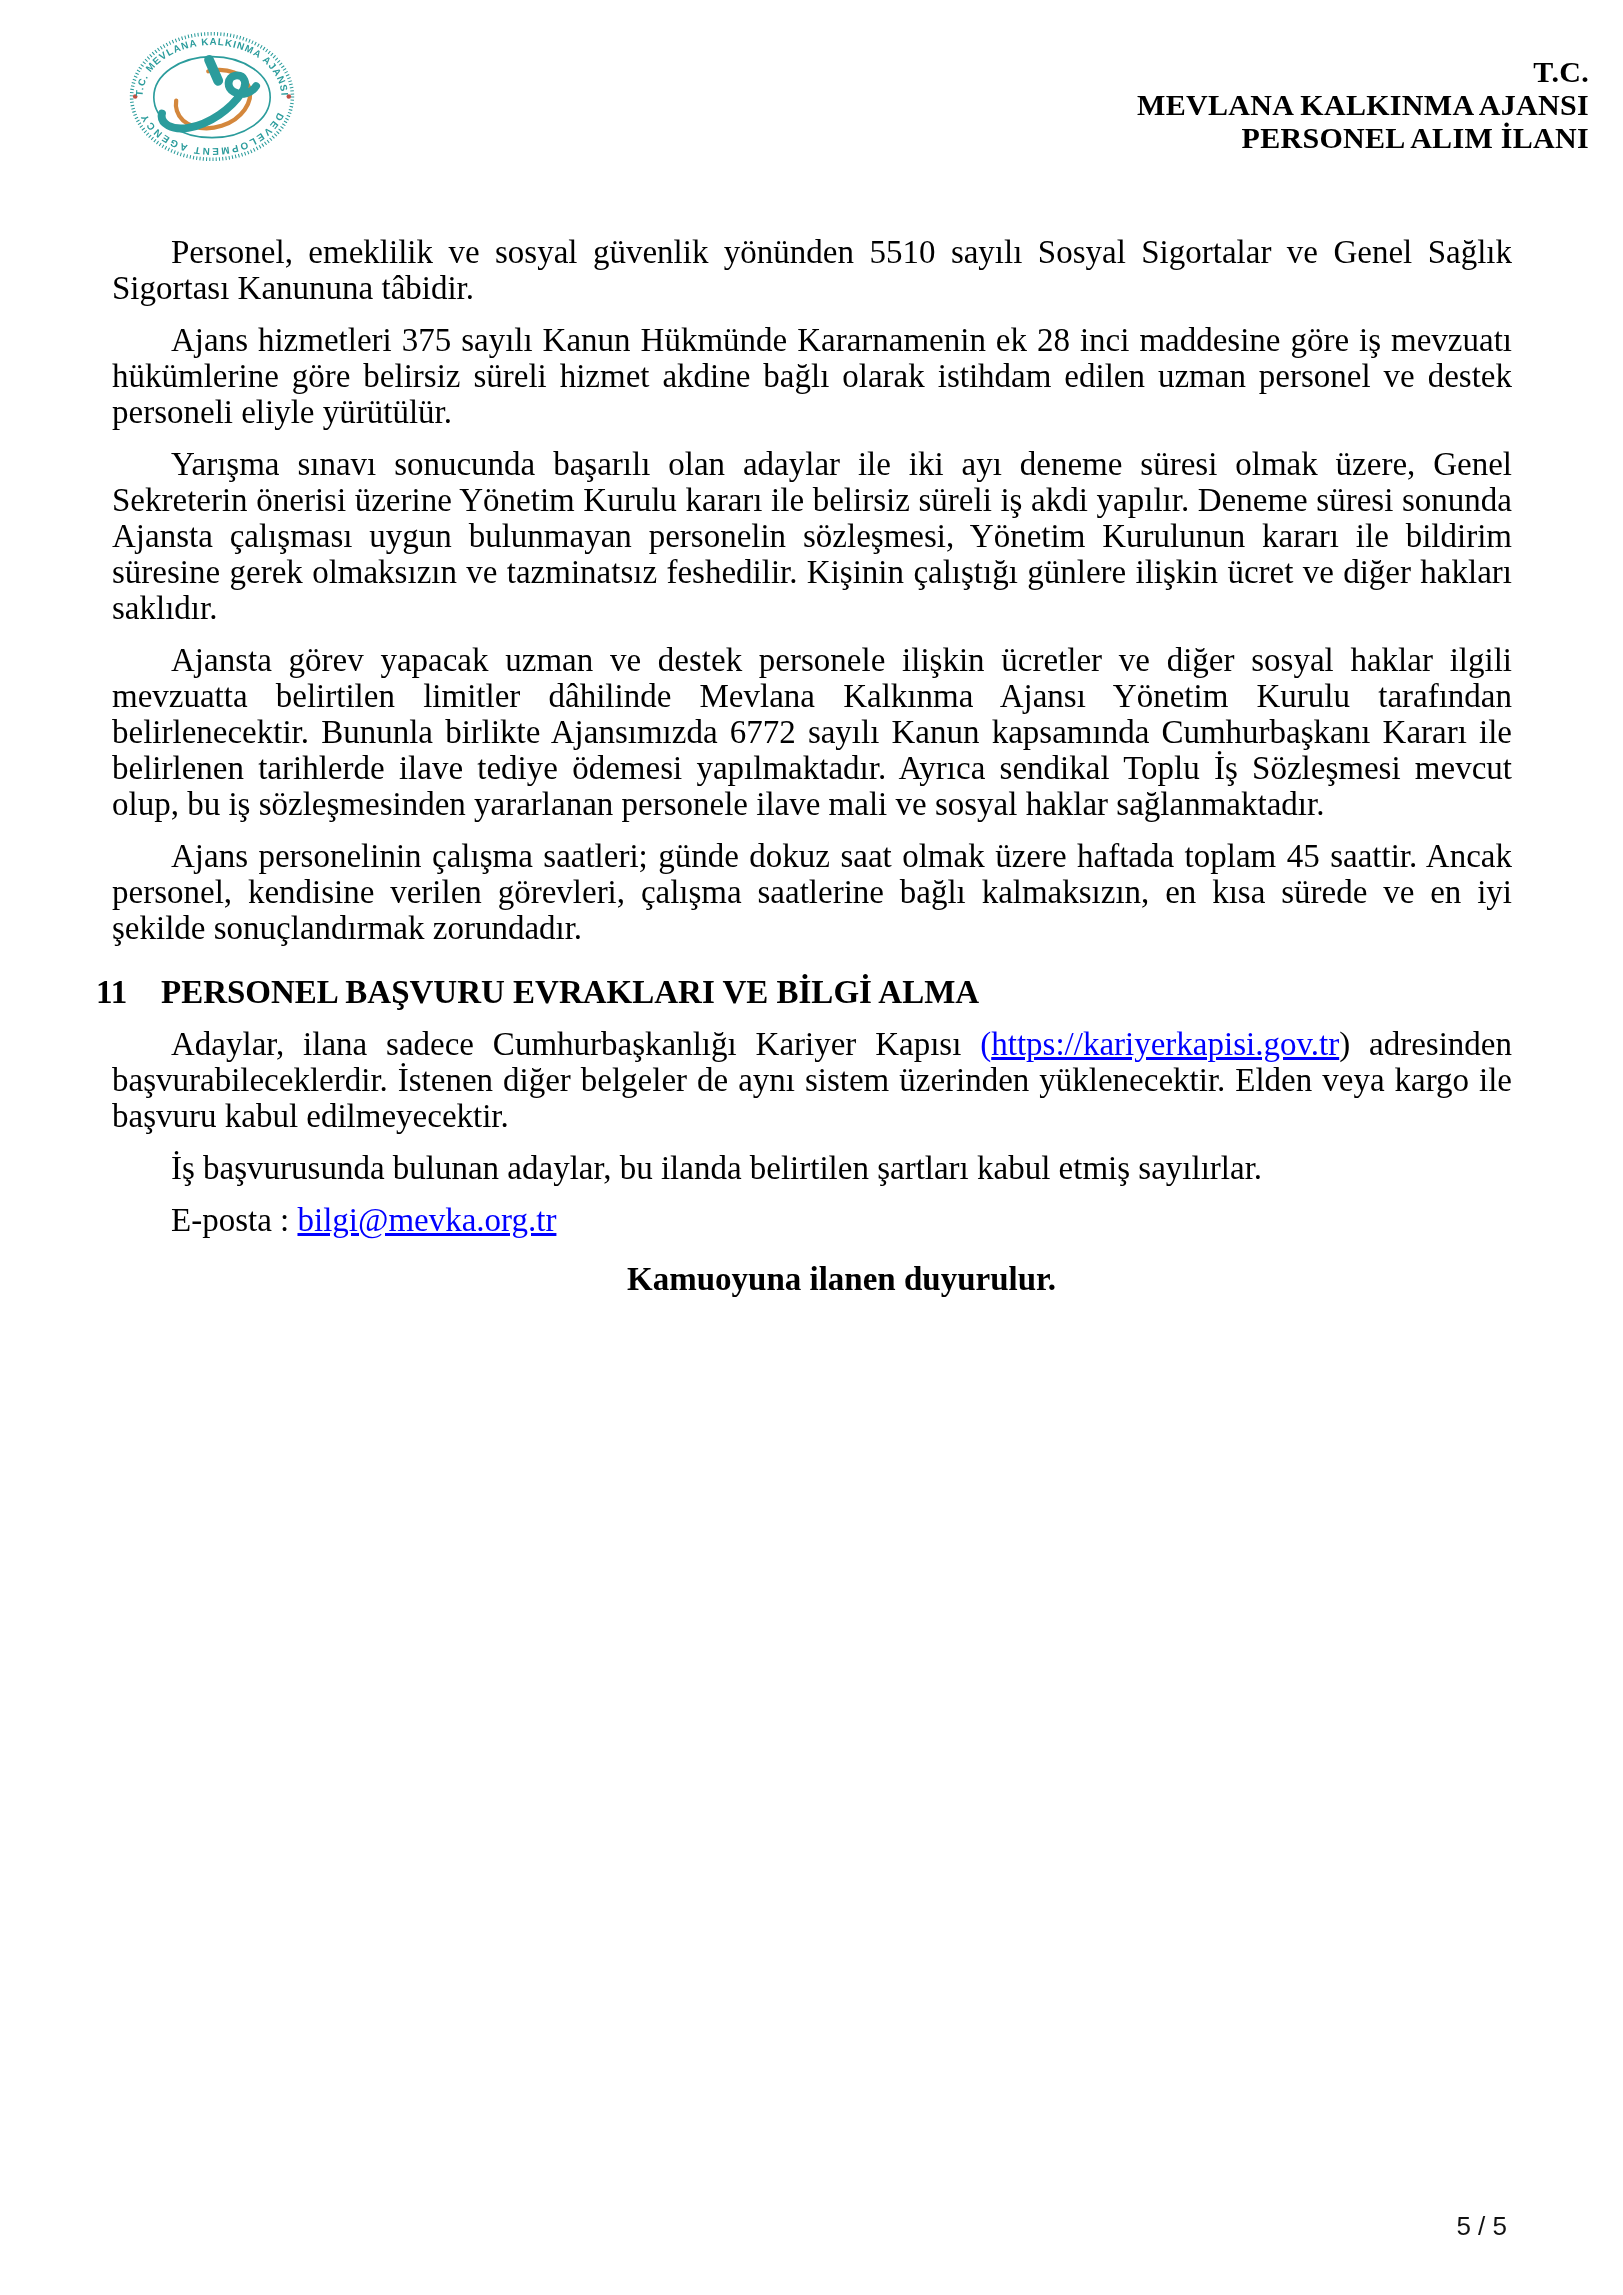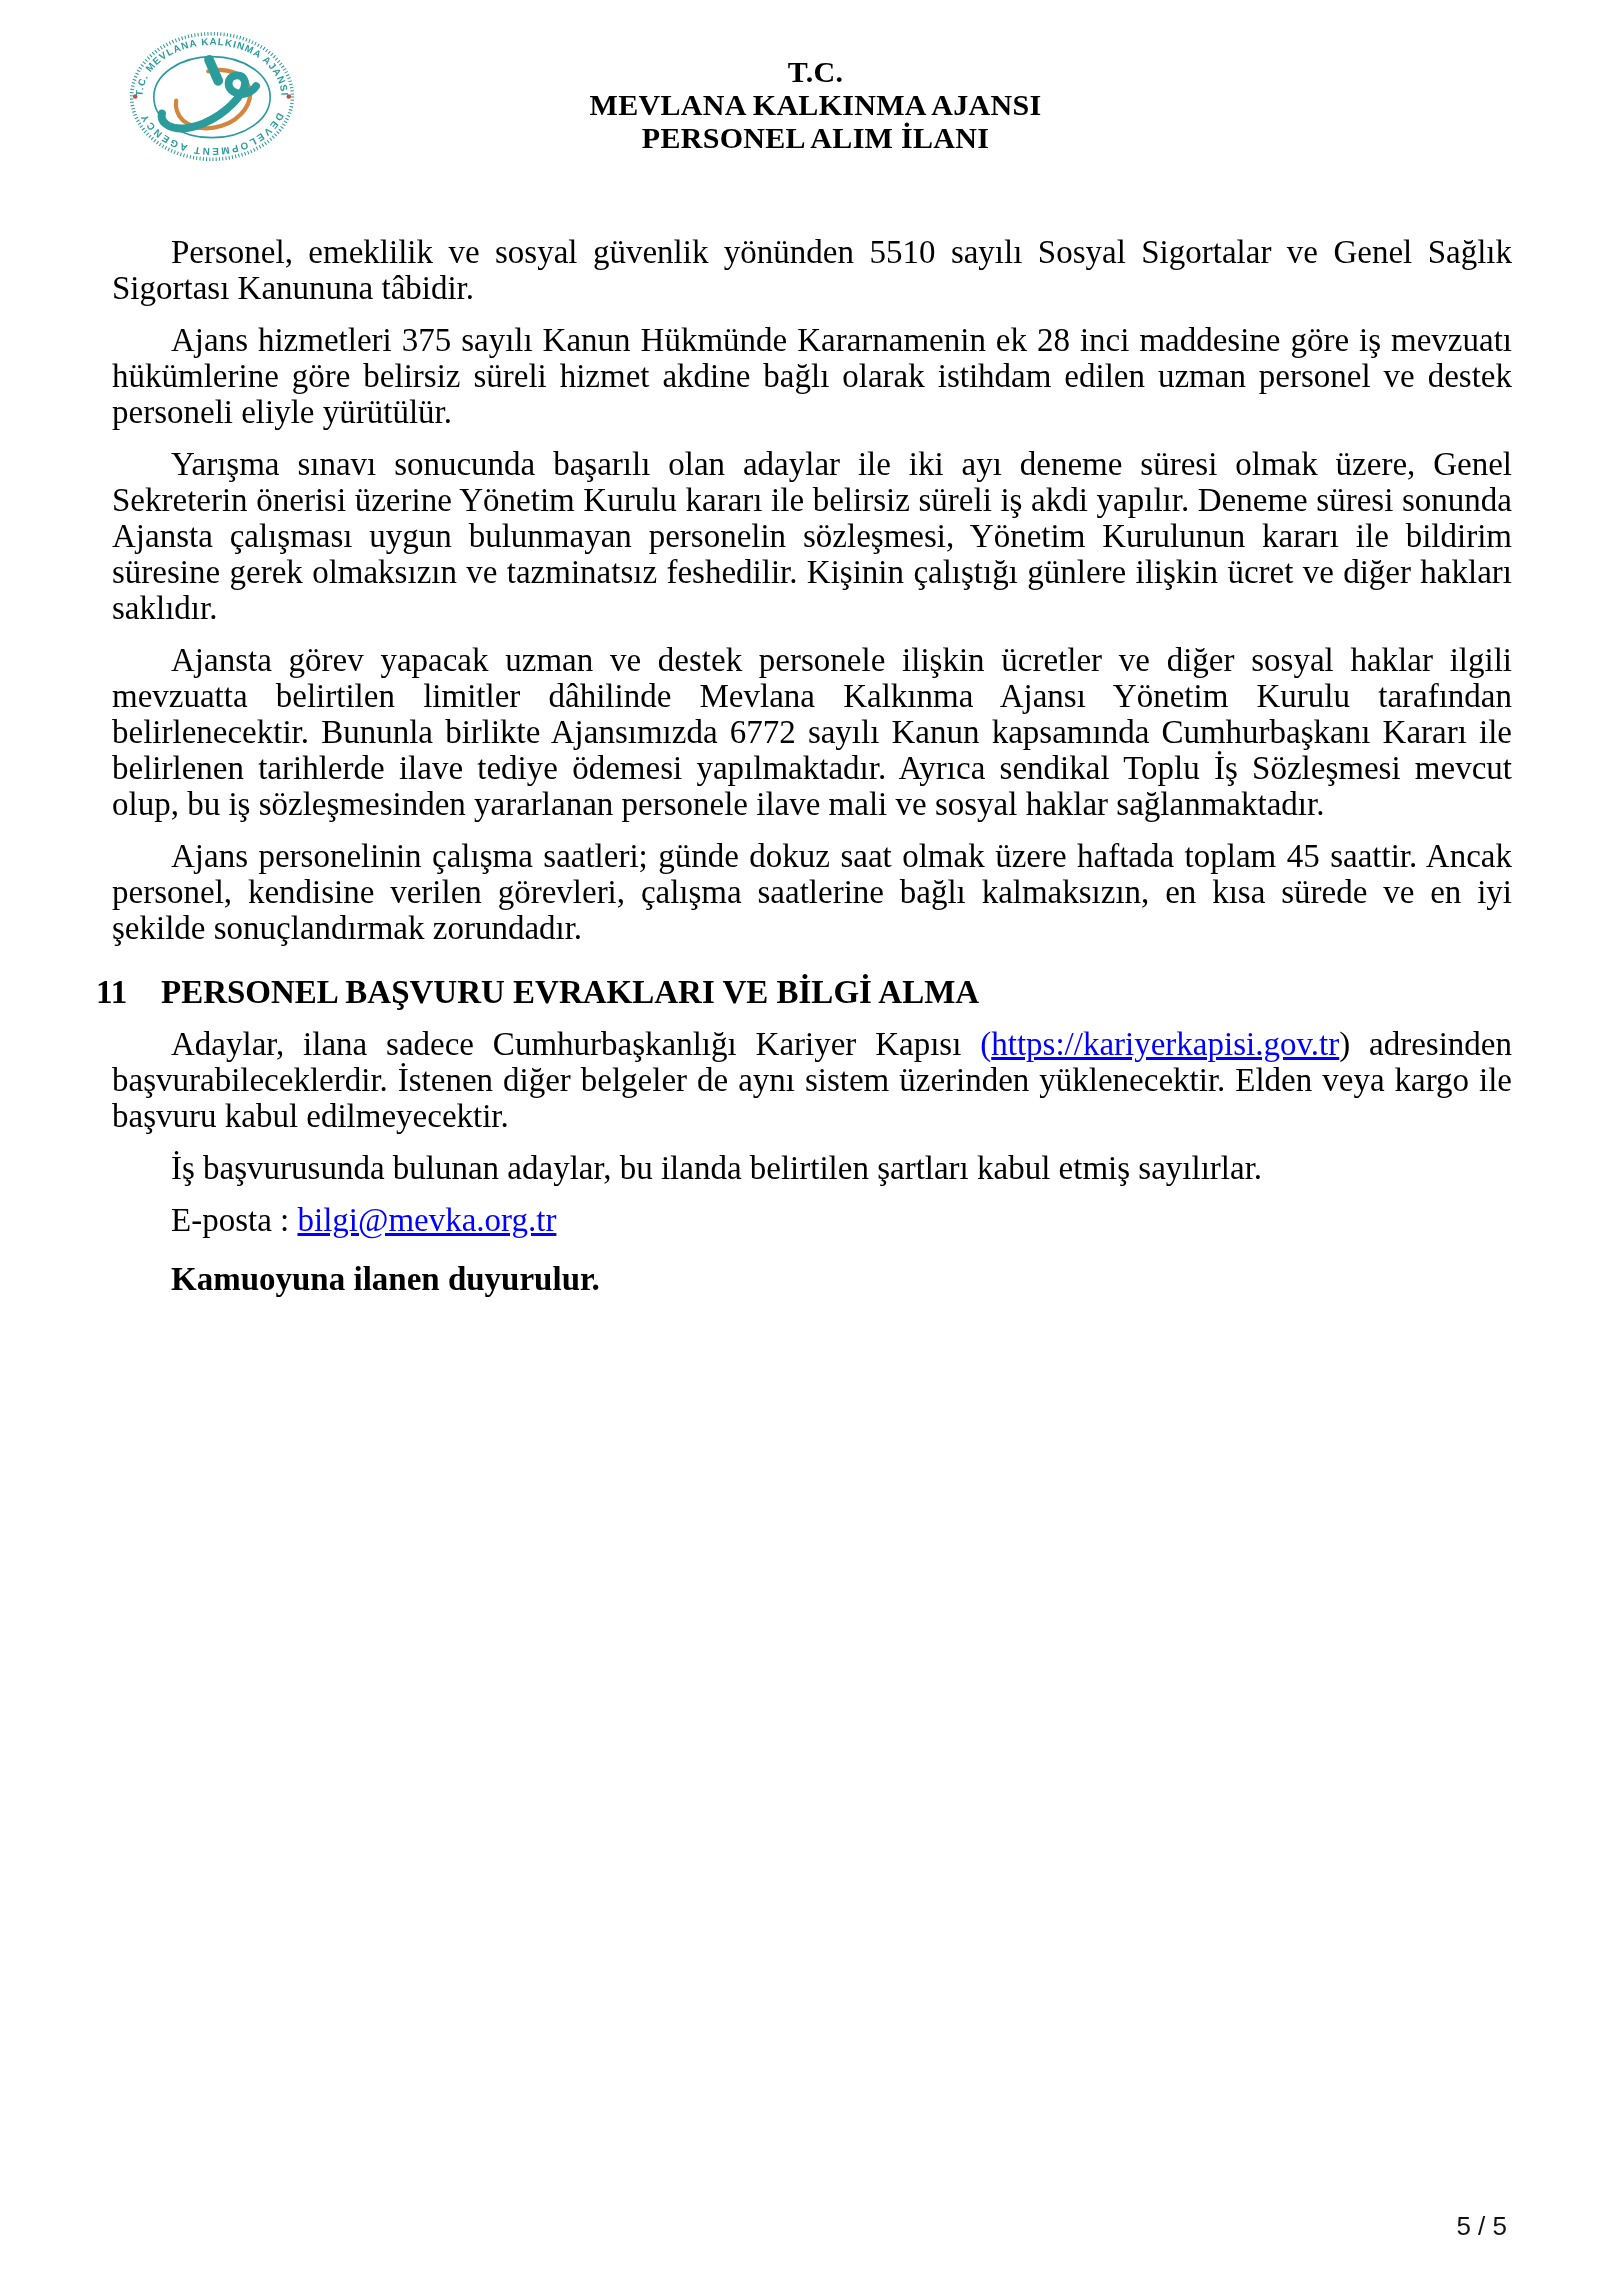--- a/index.html
+++ b/index.html
@@ -13,41 +13,41 @@
   }
 
   
   .logo {
     position:absolute; left:128px; top:31px;
     width:168px; height:131px;
   }
   .title-block {
     position:absolute; top:55px; left:0; width:1589px;
     padding-left:42px; box-sizing:border-box;
-    text-align:center;
+    text-align:right;
     font-weight:bold; font-size:30px; line-height:33px;
     letter-spacing:0.3px;
   }
 
   
   .content {
     position:absolute; left:96px; top:218px; width:1432px;
     font-size:33px; line-height:36px;
     text-align:justify;
     text-justify:inter-word;
   }
   .content p { margin:16px; text-indent:59px; }
   .sec-heading {
     font-weight:bold; text-indent:0; display:flex;
     text-align:left;
   }
   .sec-heading .sec-num { flex:0 0 65px; }
   .sec-heading.second { margin-top:28px; }
   p.plain { text-align:left; }
-  p.closing { margin-top:23px; font-weight:bold; }
+  p.closing { margin-top:23px; font-weight:bold;text-align:center; }
 
   a.doclink, .link-blue {
     color:#0000FF;
   }
   a.doclink { text-decoration:underline; cursor:pointer; }
   .link-blue { text-decoration:none; }
 
   
   .page-num {
     position:absolute; top:2197px; right:116px;

